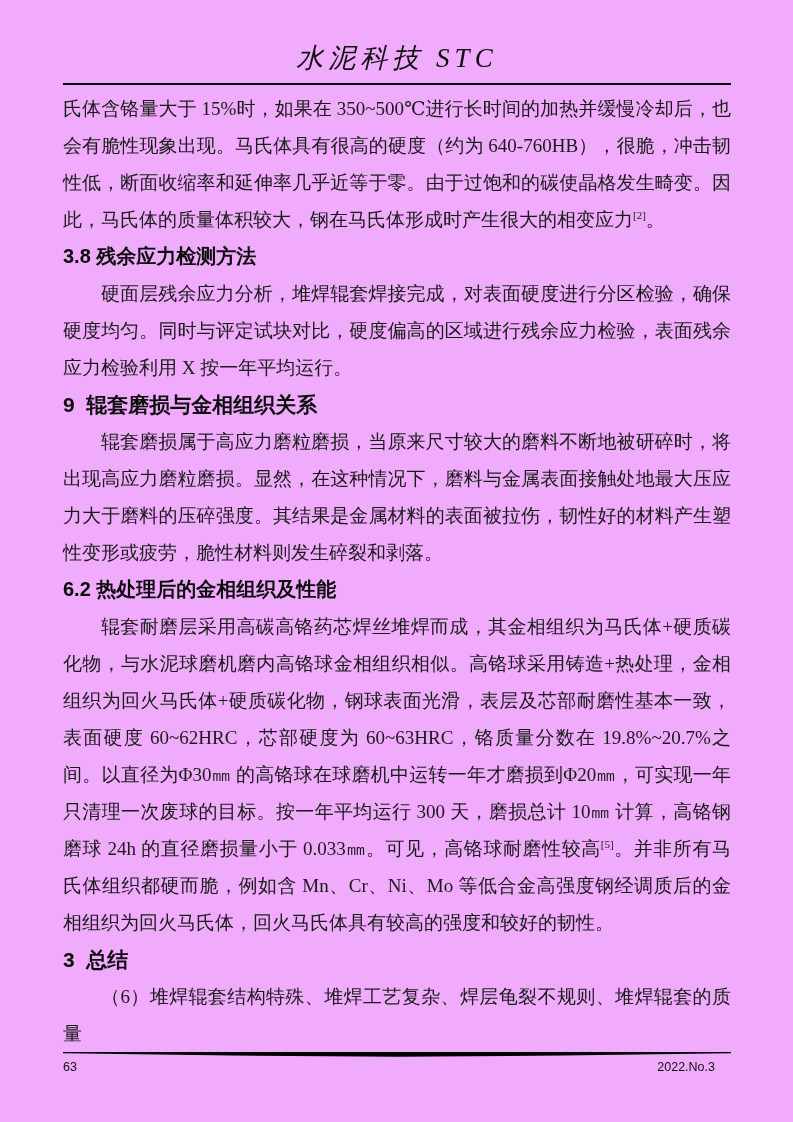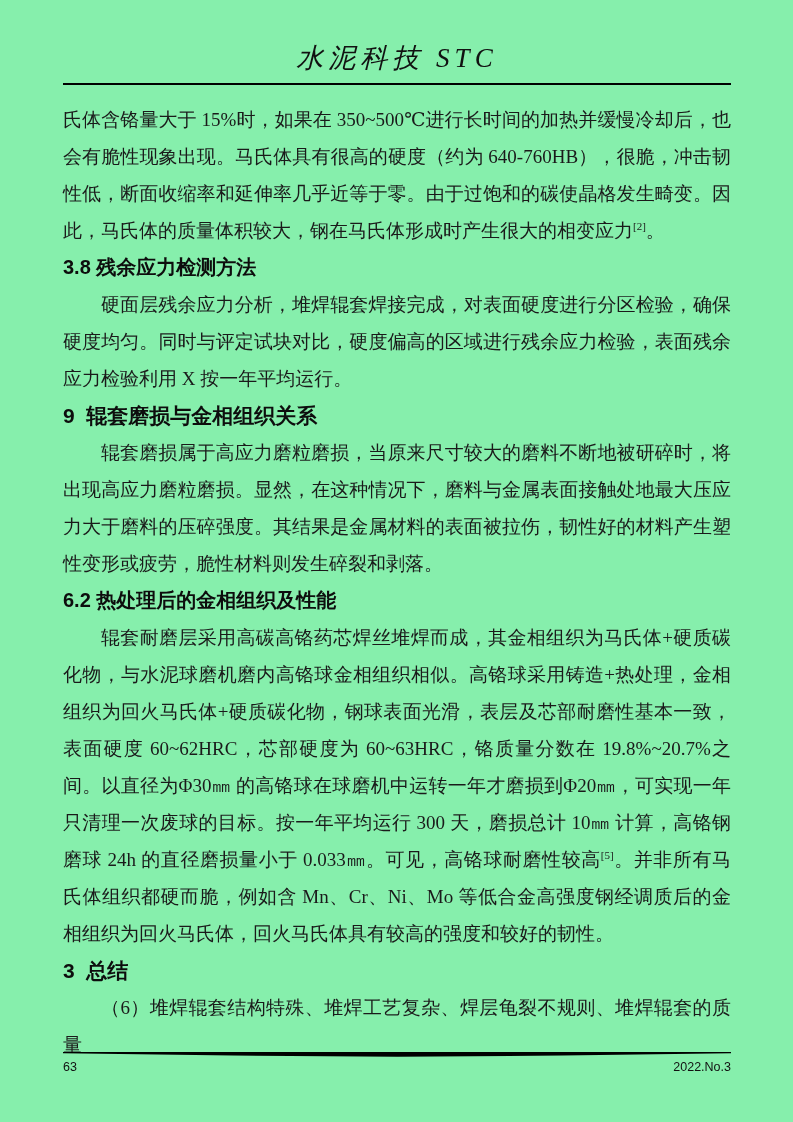--- a/index.html
+++ b/index.html
@@ -2,21 +2,21 @@
 <html><head>
 <meta charset="utf-8">
 <style>
   * { box-sizing: border-box; }
   html, body { margin: 0; padding: 0; background: #e8e8e8; }
   .page {
     position: relative;
     width: 793px;
     height: 1122px;
     margin: 0 auto;
-    background: #86efac;
+    background: #f0abfc;
     overflow: hidden;
     font-family: "Liberation Serif", "DejaVu Serif", serif;
     color: #1a1a1a;
   }
   .margin-box {
     position: absolute;
     left: 63px;
     right: 62px;
     top: 0;
     bottom: 0;
@@ -31,21 +31,21 @@
     letter-spacing: 5px;
     color: #111;
     line-height: 40px;
   }
   .header-rule {
     border-top: 2px solid #000;
     height: 0;
   }
   
   .content {
-    padding-top: 16px;
+    padding-top: 5px;
     font-size: 19px;
     line-height: 37px;
     text-align: justify;
     text-justify: inter-ideograph;
   }
   .content p {
     margin: 0;
     text-indent: 2em;
   }
   .content p.no-indent { text-indent: 0; }
@@ -76,21 +76,21 @@
   .footer-row {
     position: relative;
     margin-top: 1px;
     font-family: "Liberation Sans", "DejaVu Sans", sans-serif;
     font-size: 12.5px;
     color: #111;
     height: 18px;
     line-height: 18px;
   }
   .footer-page-number { display: block; text-align: left; }
-  .footer-issue { position: absolute; right: 0; top: 0; }
+  .footer-issue { position: absolute; right: 16px; top: 0; }
 </style>
 </head>
 <body>
 
 <div class="page">
   <div class="margin-box">
 
     <div class="header-title">水泥科技 STC</div>
     <div class="header-rule"></div>
 

